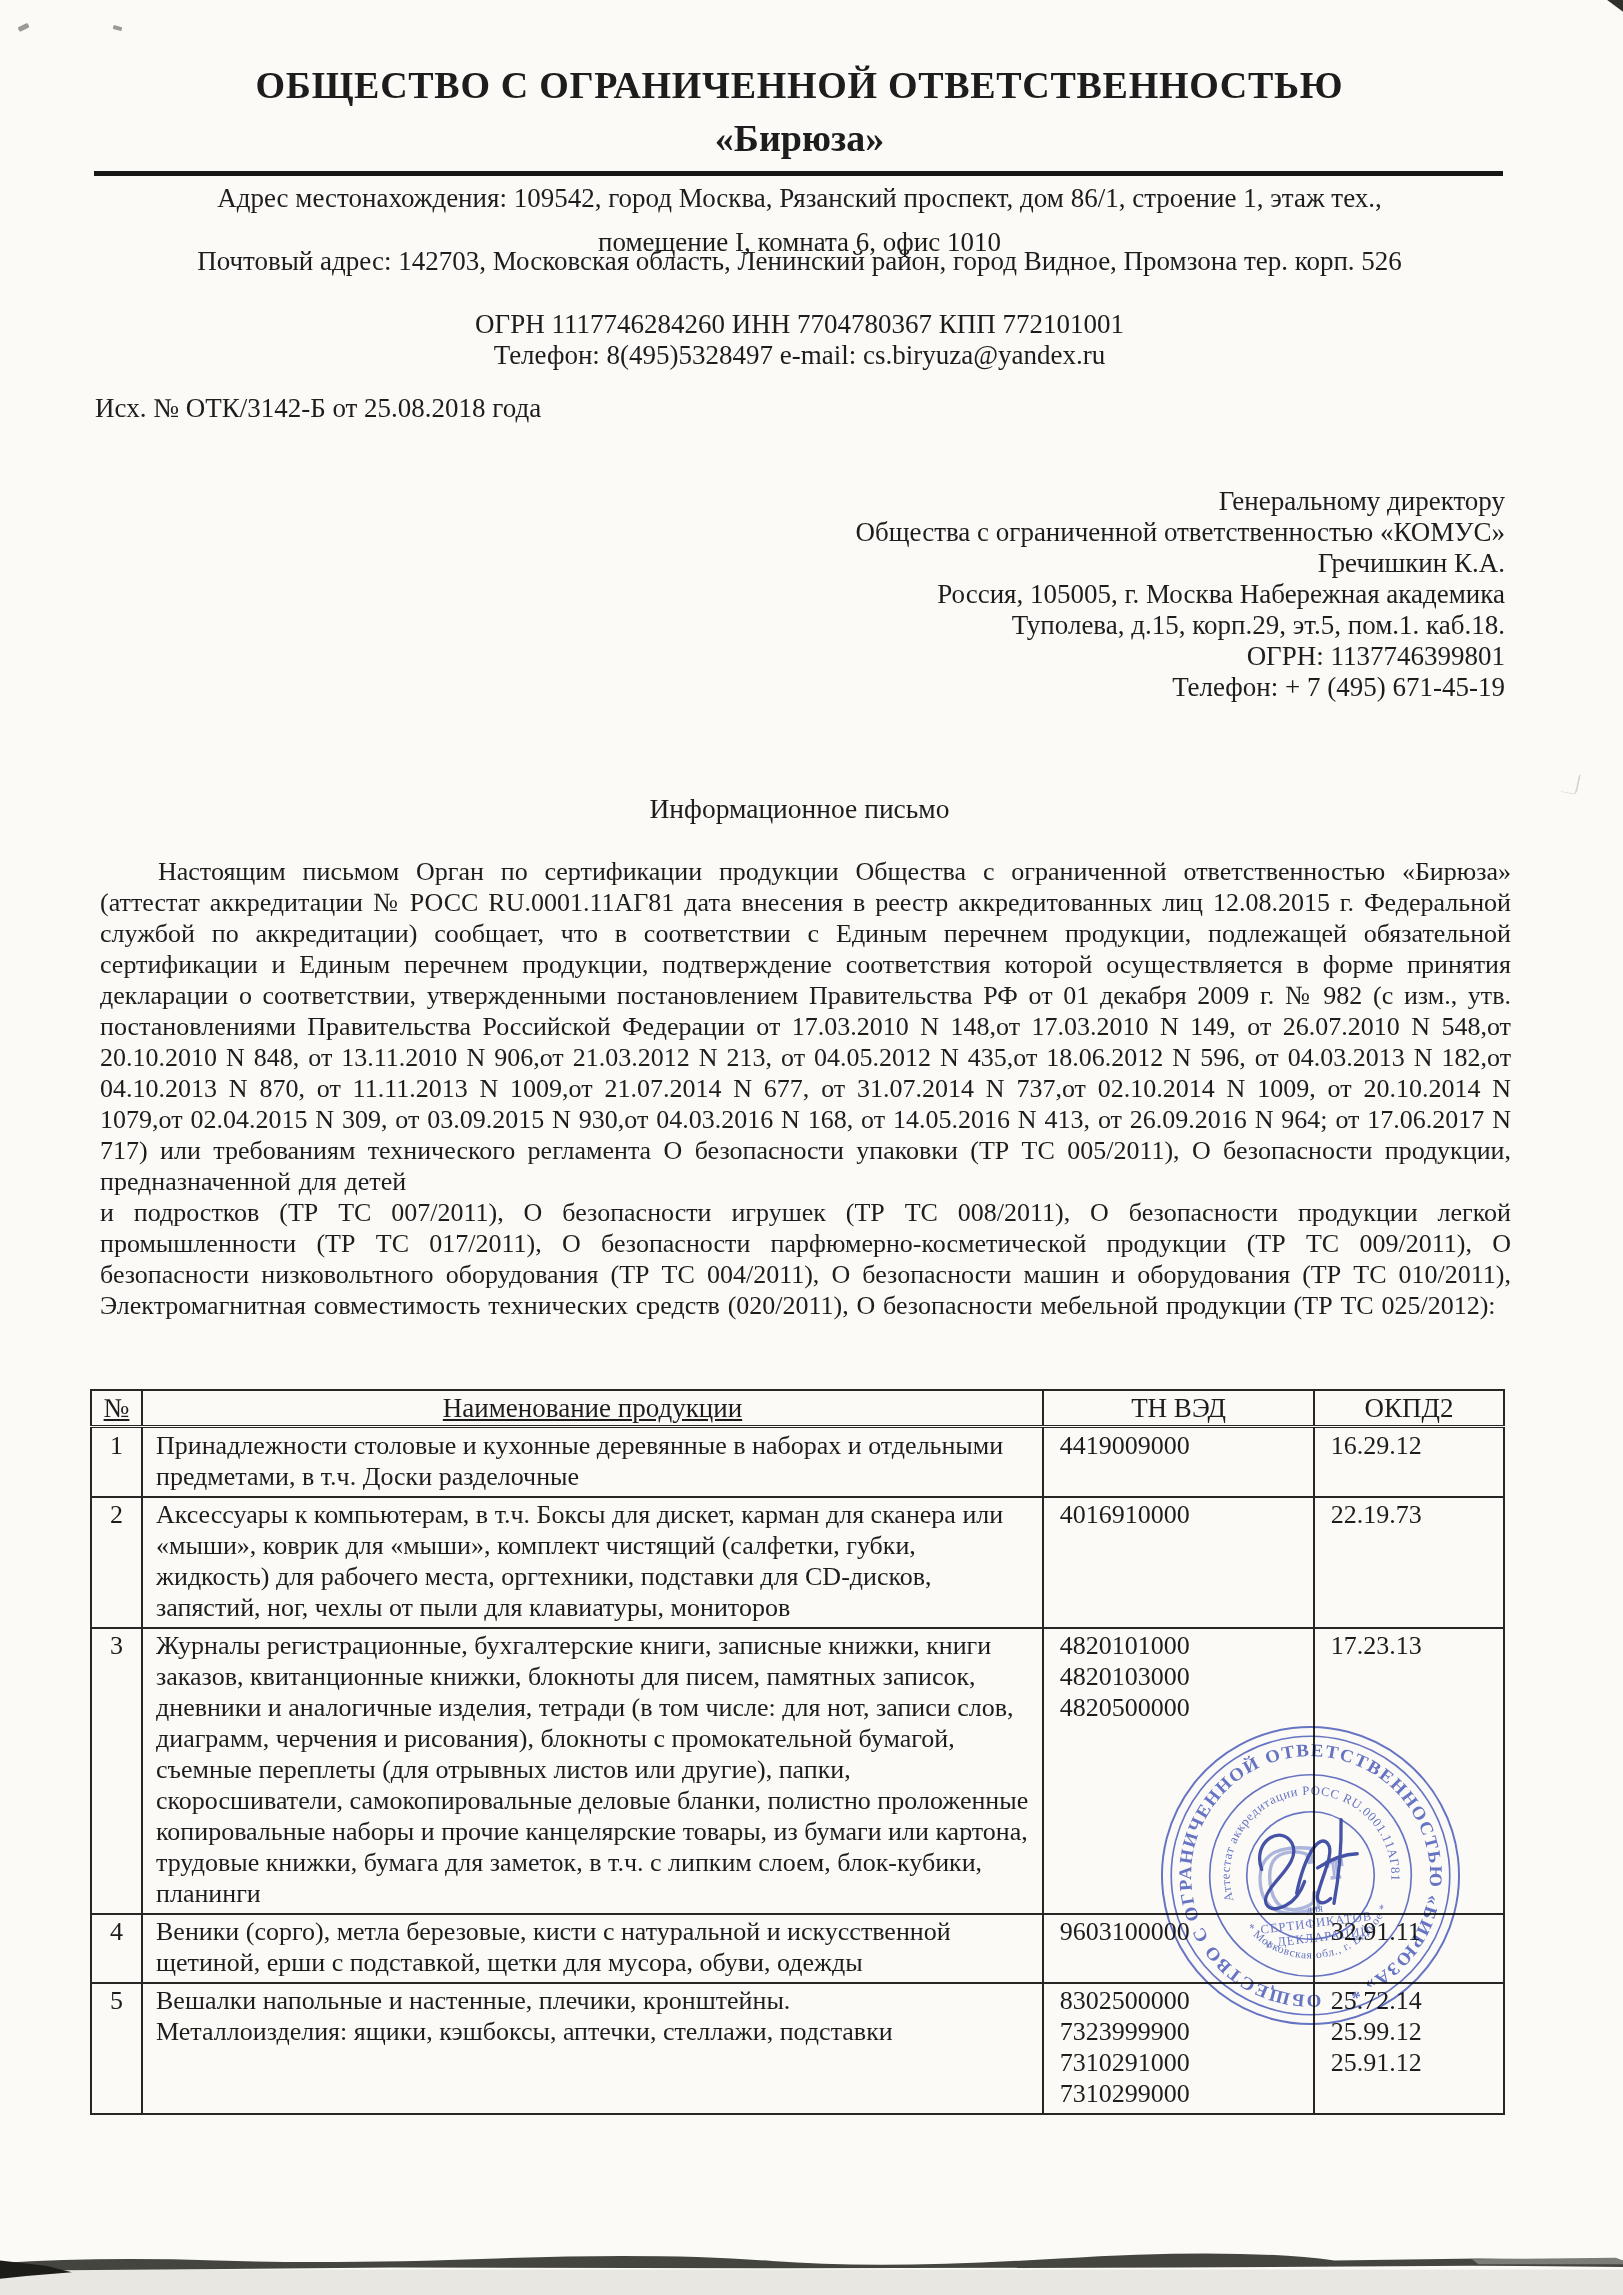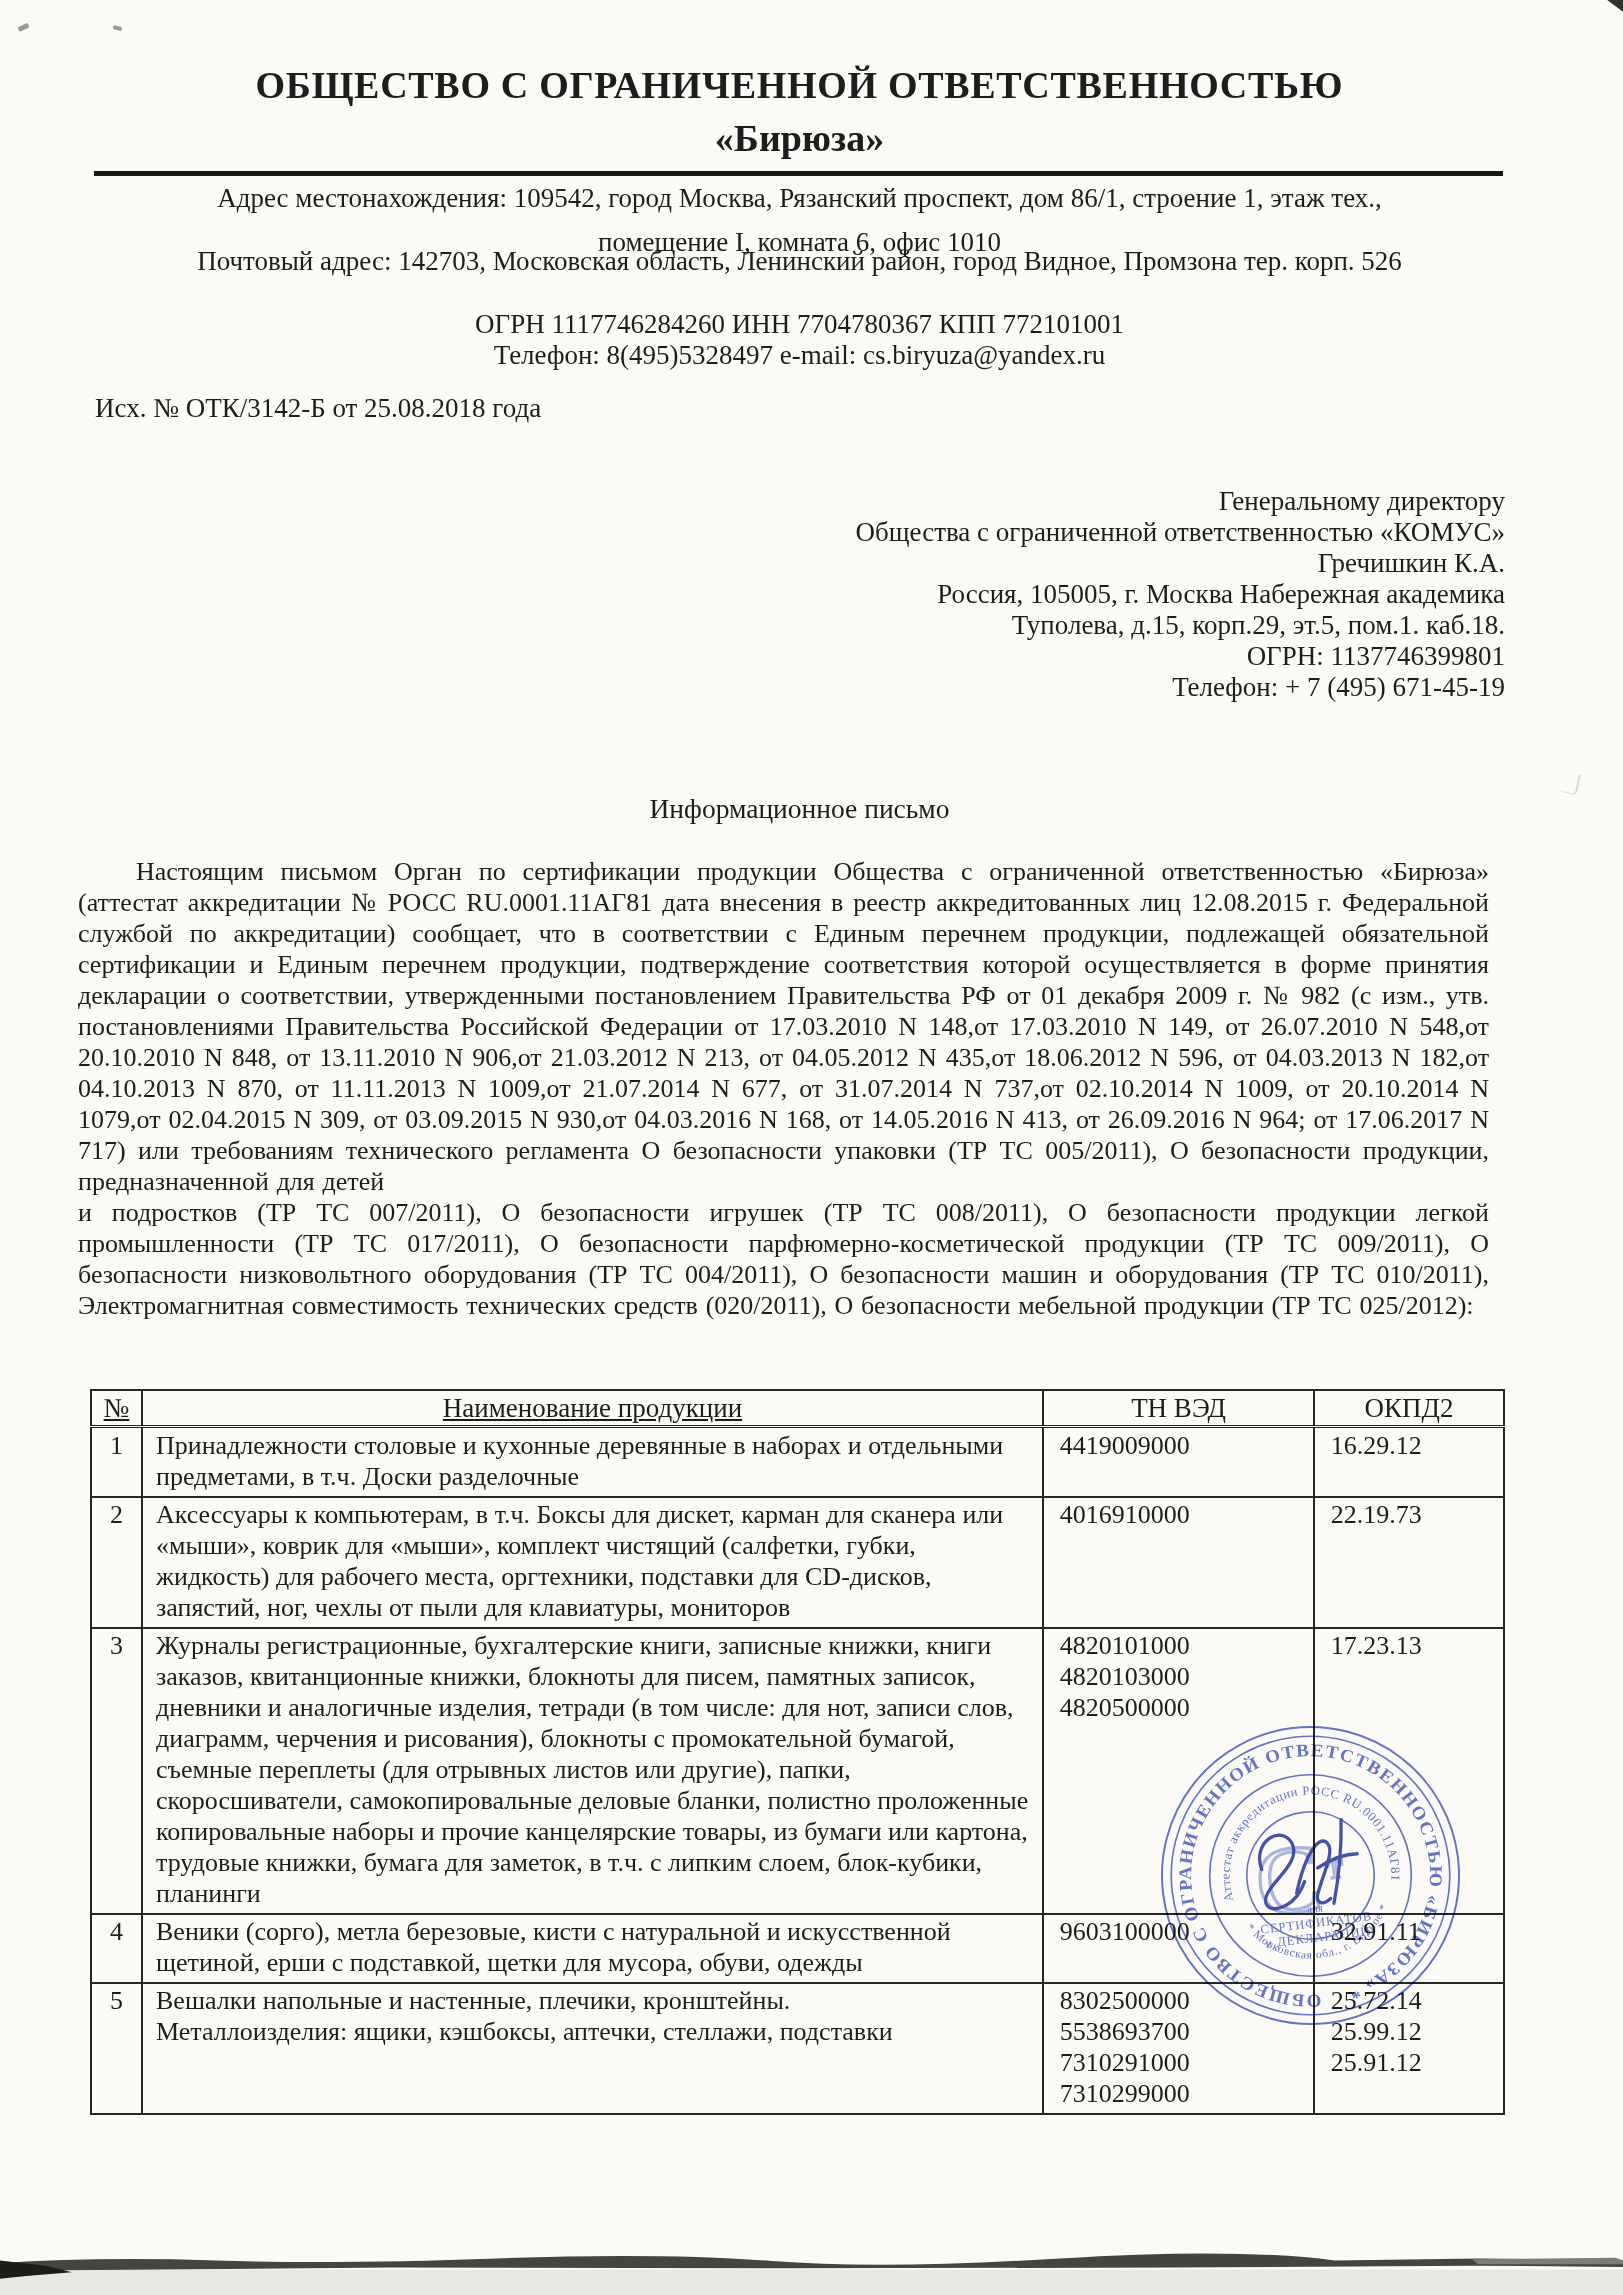--- a/index.html
+++ b/index.html
@@ -22,21 +22,21 @@
   .rule { top:171px; left:94px; width:1409px; height:4.6px; background:#171715; }
   .addr { left:94px; width:1411px; text-align:center; font-size:27px; line-height:31px; height:31px; white-space:nowrap; }
   .a1 { top:183px; } .a2 { top:215px;margin-top:12px; } .a3 { top:246px; }
   .a4 { top:309px; } .a5 { top:340px; }
   .ref { top:393px; left:95px; font-size:27px; line-height:31px; white-space:nowrap; }
   .recipient {
     top:450px; right:118px; width:1112px; text-align:right;
     font-size:27px; line-height:31px;margin-top:36px;
   }
   .subject { top:793px; left:94px; width:1411px; text-align:center; font-size:27.5px; }
-  .bodytext { top:856px; left:78px; width:1411px; font-size:26px; line-height:31px; text-align:justify; }
+  .bodytext { top:856px; left:100px; width:1411px; font-size:26px; line-height:31px; text-align:justify; }
   .bodytext p { margin:0; padding:0; word-spacing:1.3px; }
   .bodytext p.ind { text-indent:58px; }
   .doc-table {
     position:absolute; top:1389px; left:90px; width:1415px;
     border-collapse:collapse; table-layout:fixed;
     font-size:26px; line-height:31px;
   }
   .doc-table col.c-num  { width:51px; }
   .doc-table col.c-name { width:901px; }
   .doc-table col.c-tnved{ width:271px; }
@@ -147,21 +147,21 @@
         <td class="num">4</td>
         <td class="name">Веники (сорго), метла березовые, кисти с натуральной и искусственной щетиной, ерши с подставкой, щетки для мусора, обуви, одежды</td>
         <td class="codes">9603100000</td>
         <td class="okpd">32.91.11</td>
       </tr>
       <tr>
         <td class="num">5</td>
         <td class="name">Вешалки напольные и настенные, плечики, кронштейны.
 Металлоизделия: ящики, кэшбоксы, аптечки, стеллажи, подставки</td>
         <td class="codes">8302500000
-5538693700
+7323999900
 7310291000
 7310299000</td>
         <td class="okpd">25.72.14
 25.99.12
 25.91.12</td>
       </tr>
     </tbody>
   </table>
 
   <svg class="stamp" viewBox="0 0 460 460">

